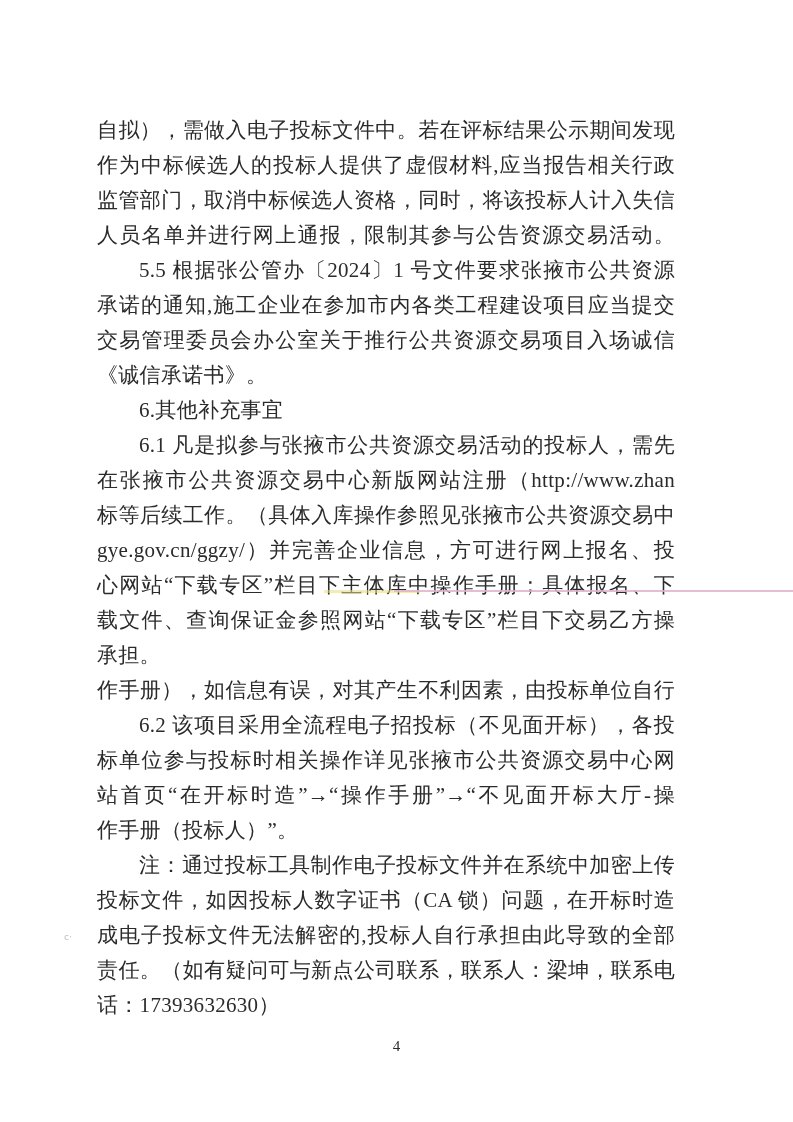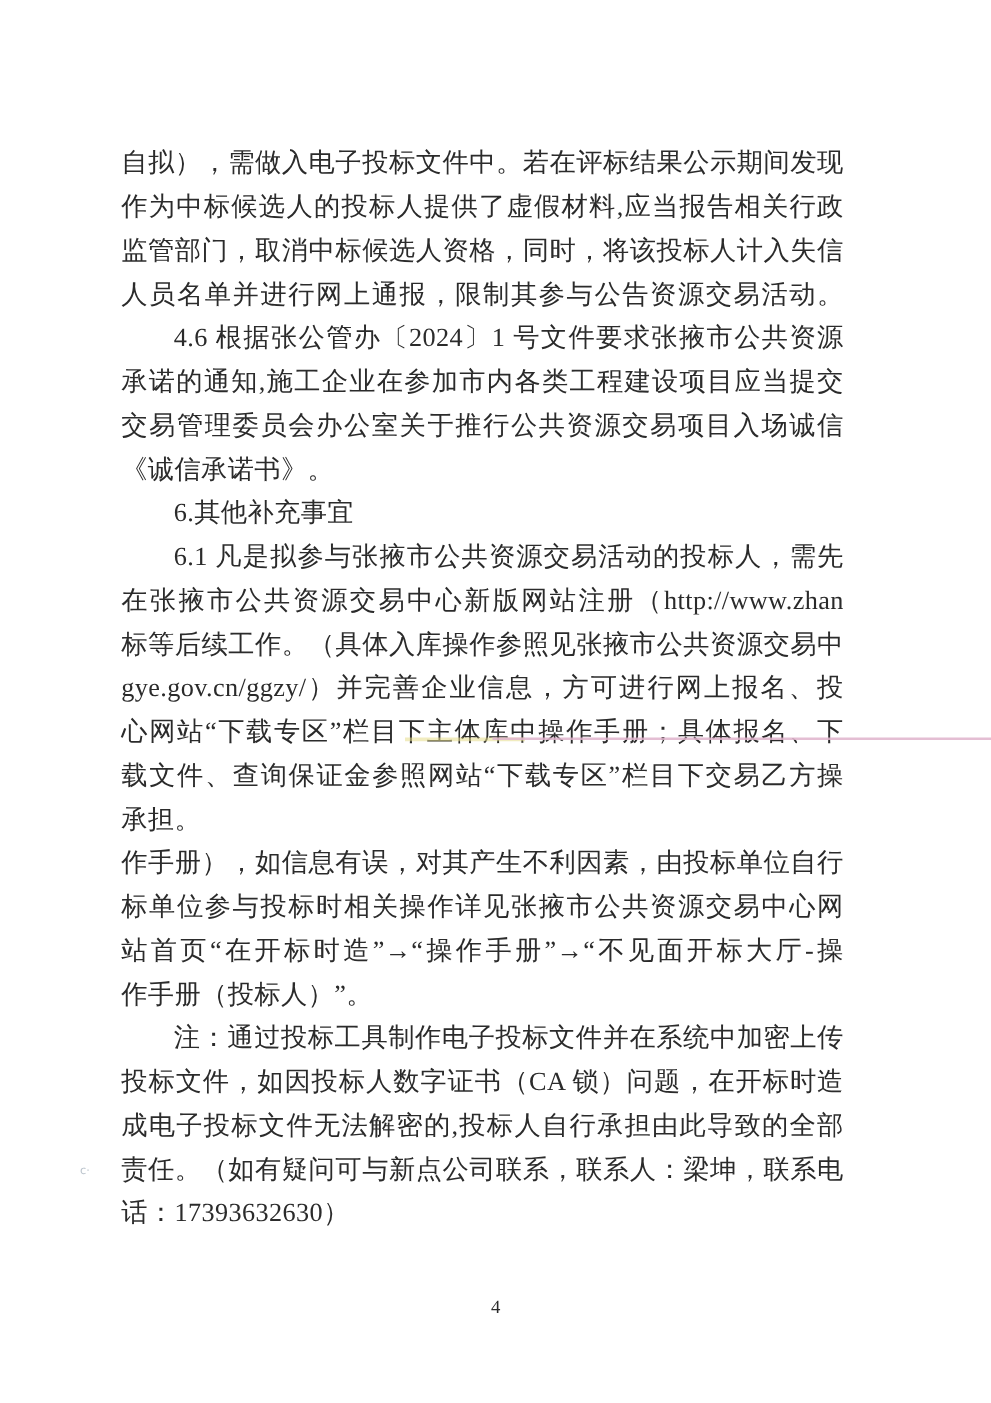--- a/index.html
+++ b/index.html
@@ -78,33 +78,34 @@
 </head>
 <body>
 
 <div class="page">
 
   <div class="textblock" id="textblock">
       <div class="line j">自拟），需做入电子投标文件中。若在评标结果公示期间发现</div>
       <div class="line j">作为中标候选人的投标人提供了虚假材料,应当报告相关行政</div>
       <div class="line j">监管部门，取消中标候选人资格，同时，将该投标人计入失信</div>
       <div class="line j">人员名单并进行网上通报，限制其参与公告资源交易活动。</div>
-      <div class="line j indent">4.6 根据张公管办〔2024〕1 号文件要求张掖市公共资源</div>
+      <div class="line j indent">5.5 根据张公管办〔2024〕1 号文件要求张掖市公共资源</div>
       <div class="line j">承诺的通知,施工企业在参加市内各类工程建设项目应当提交</div>
       <div class="line j">交易管理委员会办公室关于推行公共资源交易项目入场诚信</div>
       <div class="line">《诚信承诺书》。</div>
       <div class="line indent">6.其他补充事宜</div>
       <div class="line j indent">6.1 凡是拟参与张掖市公共资源交易活动的投标人，需先</div>
       <div class="line j">在张掖市公共资源交易中心新版网站注册（http://www.zhan</div>
       <div class="line j">标等后续工作。（具体入库操作参照见张掖市公共资源交易中</div>
       <div class="line j">gye.gov.cn/ggzy/）并完善企业信息，方可进行网上报名、投</div>
       <div class="line j">心网站“下载专区”栏目下主体库中操作手册；具体报名、下</div>
       <div class="line j">载文件、查询保证金参照网站“下载专区”栏目下交易乙方操</div>
       <div class="line">承担。</div>
       <div class="line j">作手册），如信息有误，对其产生不利因素，由投标单位自行</div>
+      <div class="line j indent">6.2 该项目采用全流程电子招投标（不见面开标），各投</div>
       <div class="line j">标单位参与投标时相关操作详见张掖市公共资源交易中心网</div>
       <div class="line j">站首页“在开标时造”→“操作手册”→“不见面开标大厅-操</div>
       <div class="line">作手册（投标人）”。</div>
       <div class="line j indent">注：通过投标工具制作电子投标文件并在系统中加密上传</div>
       <div class="line j">投标文件，如因投标人数字证书（CA 锁）问题，在开标时造</div>
       <div class="line j">成电子投标文件无法解密的,投标人自行承担由此导致的全部</div>
       <div class="line j">责任。（如有疑问可与新点公司联系，联系人：梁坤，联系电</div>
       <div class="line">话：17393632630）</div>
     </div>
 

